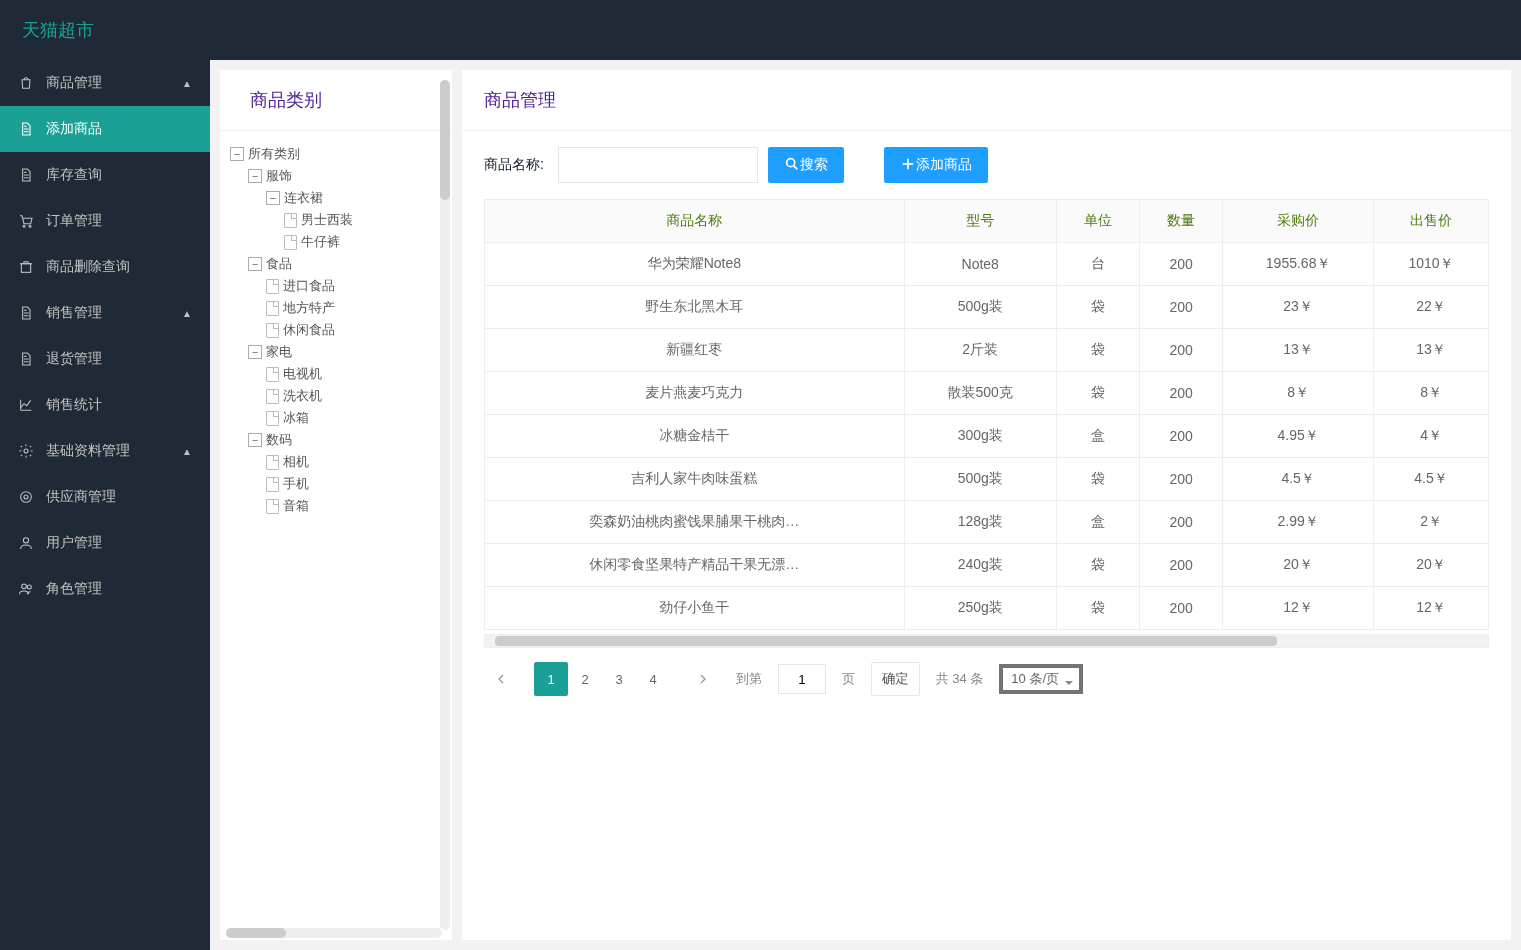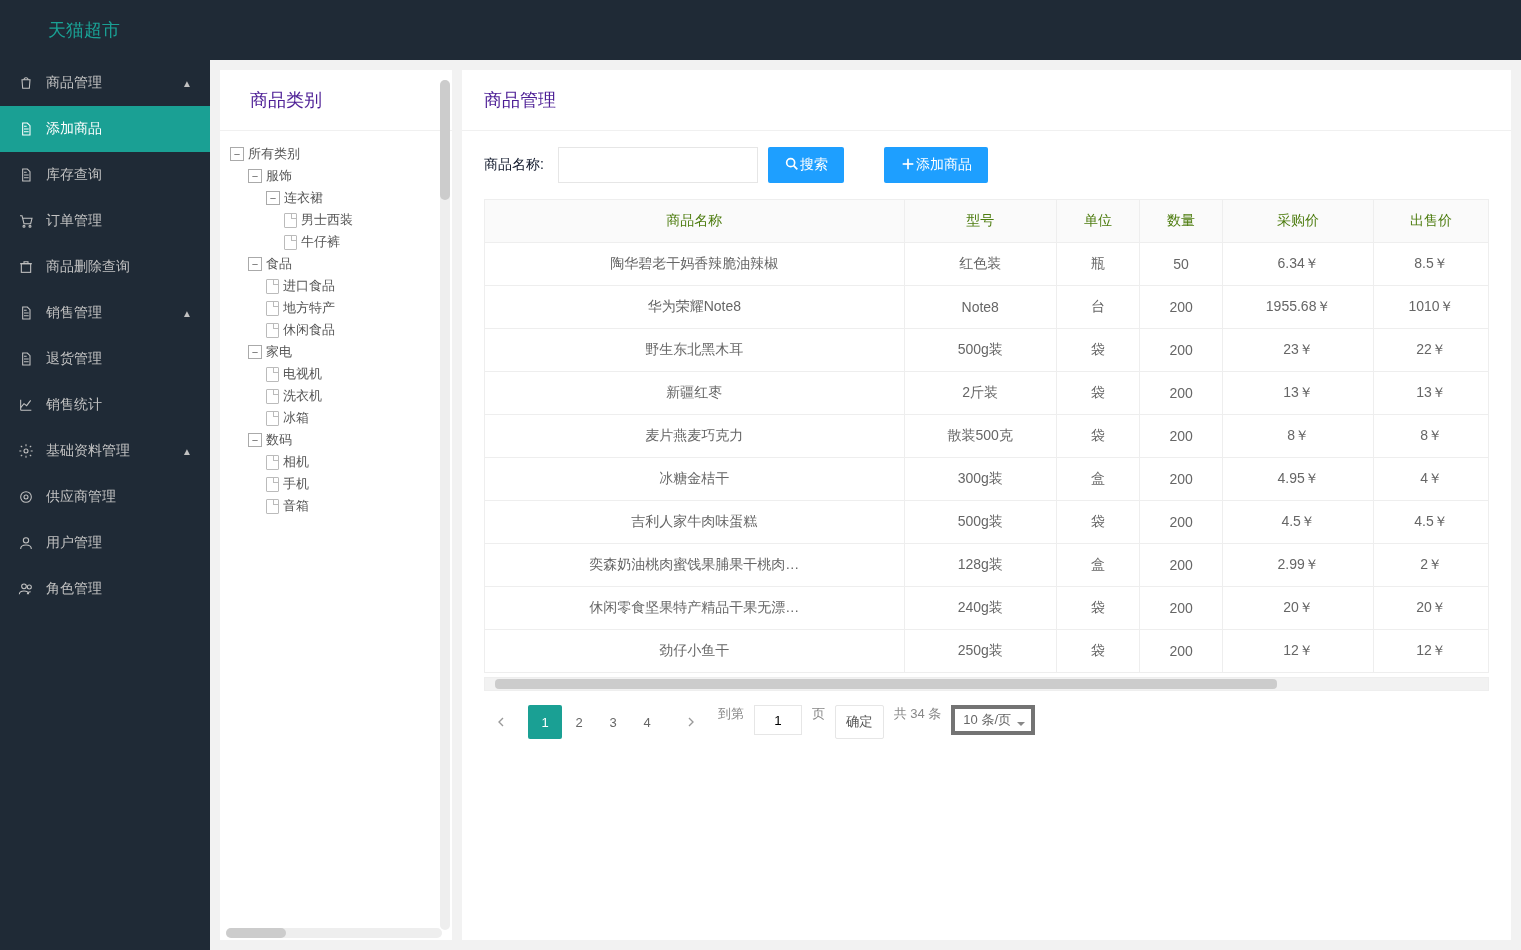--- a/index.html
+++ b/index.html
@@ -1,17 +1,17 @@
 <!DOCTYPE html>
 <html><head>
 <meta charset="utf-8">
 <style>
 * { margin: 0; padding: 0; box-sizing: border-box; }
 body { font-family: "Microsoft YaHei", Arial, sans-serif; font-size: 14px; color: #333; background: #fff; }
-.header { height: 60px; background: #1f2a36; display: flex; align-items: center; padding-left: 48px; }
+.header { height: 60px; background: #1f2a36; display: flex; align-items: center; padding-left: 22px; }
 .logo { color: #1aa094; font-size: 18px; font-weight: 500; }
 .container { display: flex; height: calc(100vh - 60px); }
 .sidebar { width: 210px; background: #1f2a36; color: #c2c2c2; overflow-y: auto; }
 .nav-item { display: flex; align-items: center; padding: 14px 18px; cursor: pointer; position: relative; }
 .nav-item.active { background: #1aa094; color: #fff; }
 .nav-item .icon { width: 18px; margin-right: 10px; display: inline-flex; }
 .nav-item .arrow { margin-left: auto; font-size: 10px; }
 .main { flex: 1; display: flex; background: #f2f2f2; overflow: hidden; }
 .panel { background: #fff; margin: 10px 0 10px 10px; display: flex; flex-direction: column; }
 .panel.tree-panel { width: 232px; position: relative; }
@@ -35,21 +35,21 @@
 .btn { display: inline-flex; align-items: center; gap: 0; height: 36px; padding: 0 16px; border: none; color: #fff; cursor: pointer; font-size: 14px; border-radius: 2px; }
 .btn-blue { background: #1e9fff; }
 .btn .bicon { font-size: 14px; }
 .table-wrap { overflow-x: auto; padding: 0 22px; position: relative; }
 table { width: 100%; border-collapse: collapse; min-width: 860px; }
 th, td { border: 1px solid #eee; padding: 12px 8px; text-align: center; color: #666; font-weight: normal; white-space: nowrap; overflow: hidden; text-overflow: ellipsis; }
 th { background: #fafafa; color: #4d7c0f; }
 td.name-col { max-width: 270px; }
 .hscroll { height: 14px; background: #f2f2f2; border: 1px solid #eee; margin: 4px 22px 0; position: relative; }
 .hscroll .bar { position: absolute; left: 10px; top: 1px; bottom: 1px; width: 78%; background: #ccc; border-radius: 4px; }
-.pager { display: flex; gap: 10px; padding: 14px 22px; color: #666; font-size: 13px; }
+.pager { display: flex; align-items: center; gap: 16px; padding: 14px 22px; color: #666; font-size: 13px; }
 .pg { width: 34px; height: 34px; display: inline-flex; align-items: center; justify-content: center; border: 1px solid transparent; cursor: pointer; border-radius: 2px; }
 .pg.current { background: #1aa094; color: #fff; }
 .pg.nav { color: #999; }
 .pg-label { color: #888; }
 .select { border: 4px solid #737373; height: 30px; padding: 0 20px 0 8px; position: relative; display: inline-flex; align-items: center; cursor: pointer; }
 .select::after { content: ""; border: 4px solid transparent; border-top-color: #888; position: absolute; right: 6px; top: 13px; }
 .btn-sm { height: 34px; padding: 0 10px; background: #fff; border: 1px solid #e6e6e6; color: #555; cursor: pointer; border-radius: 2px; }
 svg { width: 16px; height: 16px; }
 </style>
 </head>
@@ -339,28 +339,20 @@
                 <th>商品名称</th>
                 <th>型号</th>
                 <th>单位</th>
                 <th>数量</th>
                 <th>采购价</th>
                 <th>出售价</th>
               </tr>
             </thead>
           <tbody id="tbody">
               <tr>
-                <td class="name-col">陶华碧老干妈香辣脆油辣椒</td>
-                <td>红色装</td>
-                <td>瓶</td>
-                <td>50</td>
-                <td>6.34￥</td>
-                <td>8.5￥</td>
-              </tr>
-              <tr>
                 <td class="name-col">华为荣耀Note8</td>
                 <td>Note8</td>
                 <td>台</td>
                 <td>200</td>
                 <td>1955.68￥</td>
                 <td>1010￥</td>
               </tr>
               <tr>
                 <td class="name-col">野生东北黑木耳</td>
                 <td>500g装</td>

